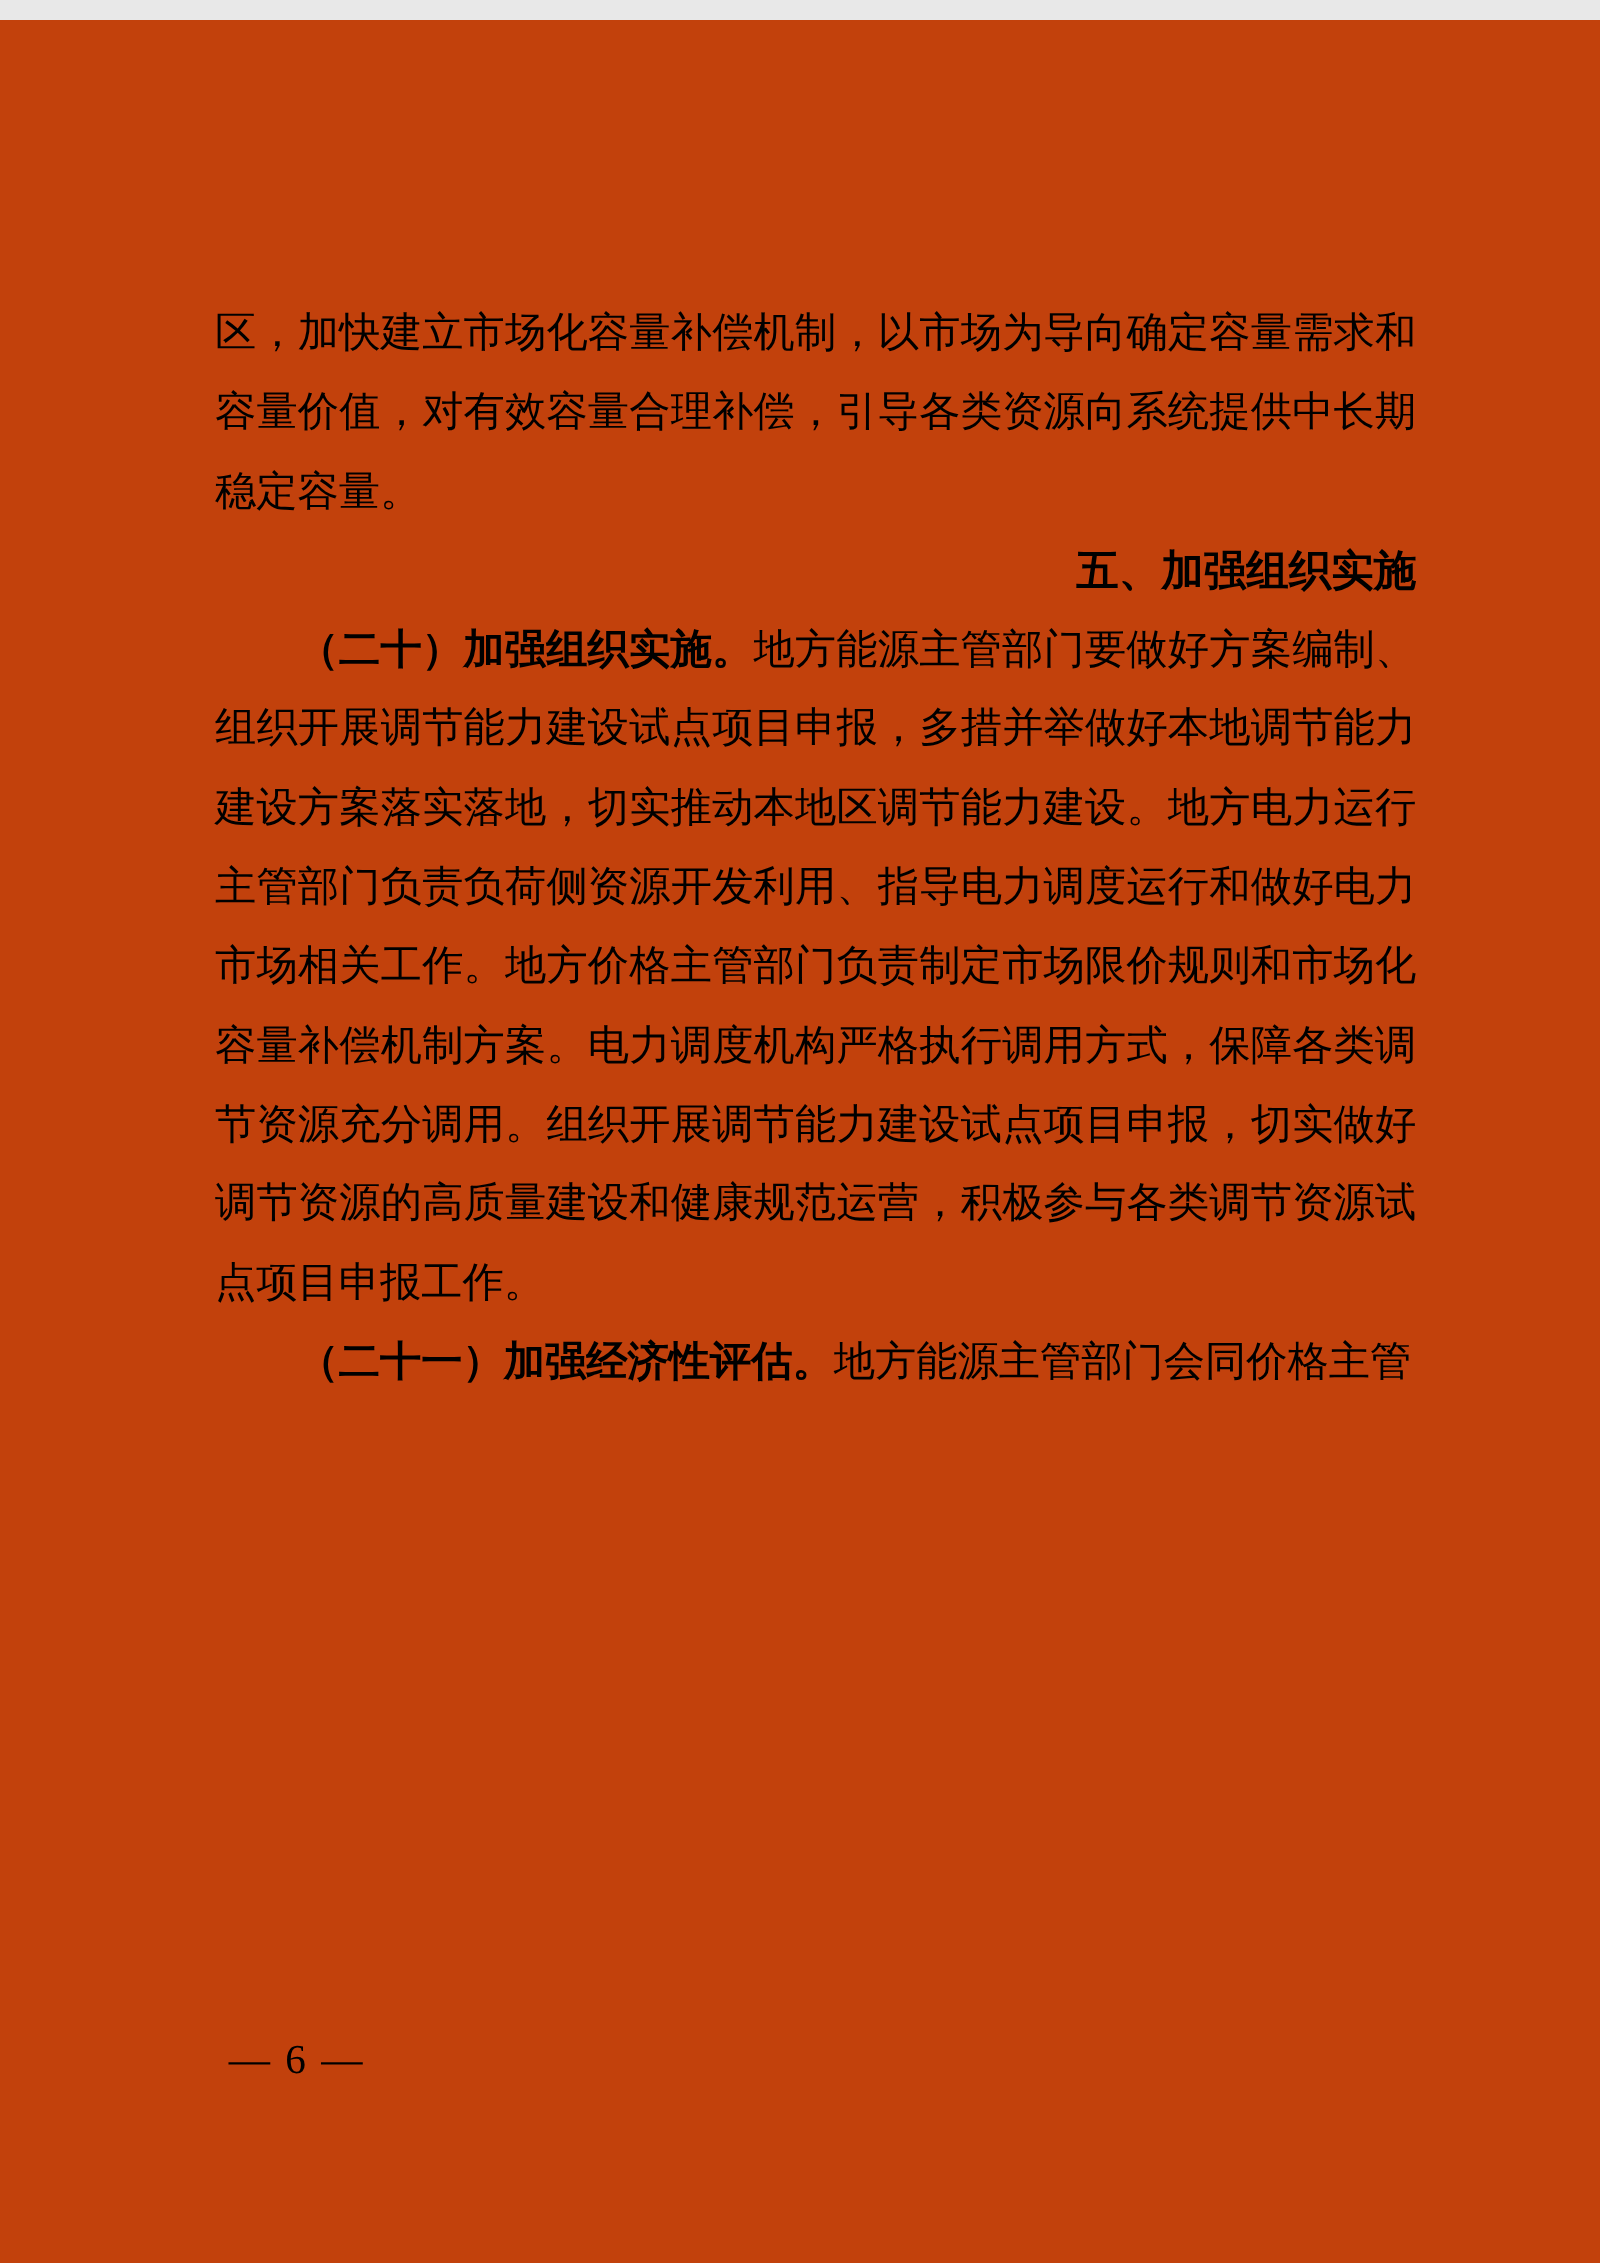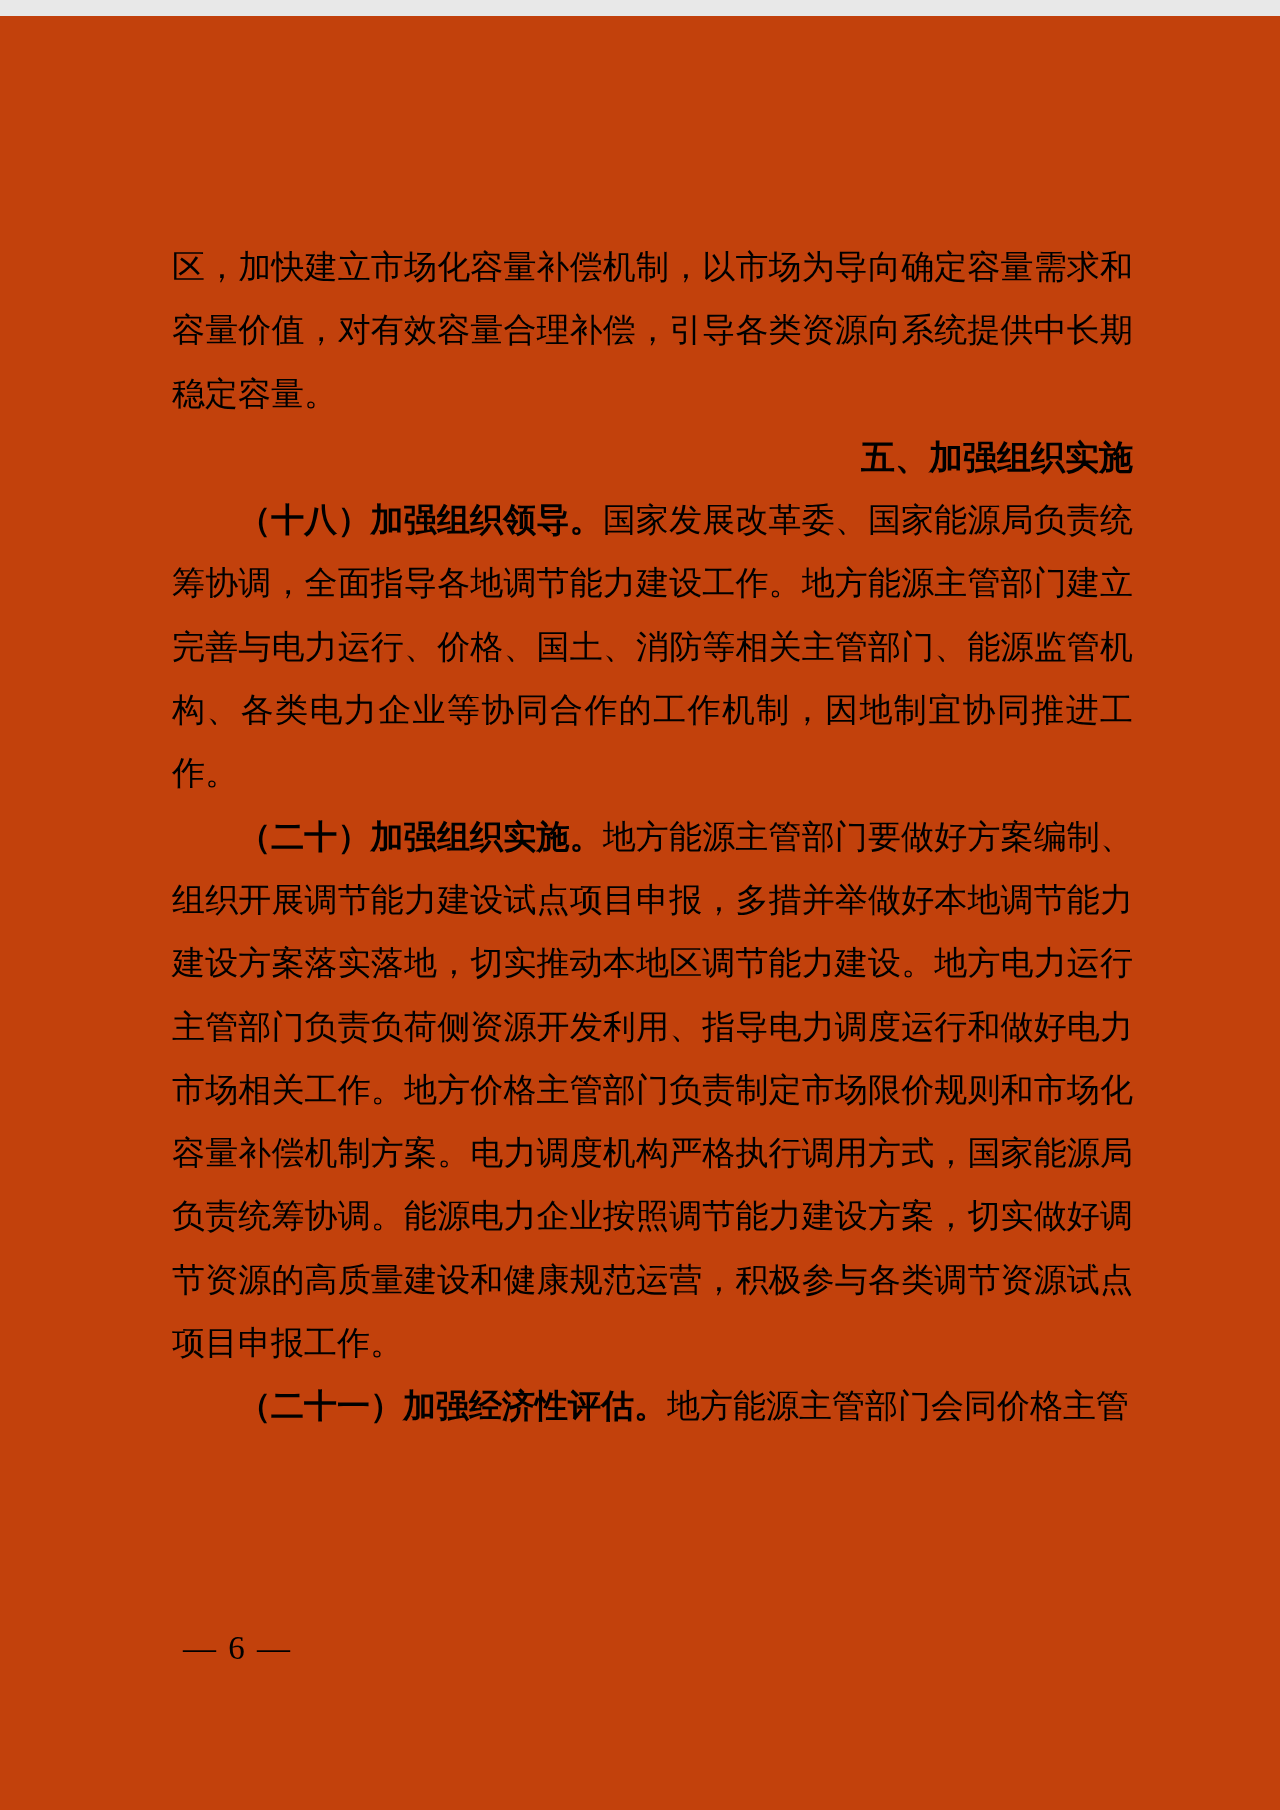--- a/index.html
+++ b/index.html
@@ -61,24 +61,23 @@
 <body>
 
 <div class="page">
 
   <main class="text-block">
 
     <p class="no-indent">区，加快建立市场化容量补偿机制，以市场为导向确定容量需求和容量价值，对有效容量合理补偿，引导各类资源向系统提供中长期稳定容量。</p>
 
     <h2 class="section-heading">五、加强组织实施</h2>
 
-    <p><span class="lead">（十八）加强组织领导。</span><span>国家发展改革委、国家能源局负责统筹协调，全面指导各地调节能力建设工作。地方能源主管部门建立完善与电力运行、价格、国土、消防等相关主管部门、能源监管机构、各类电力企业等协同合作的工作机制，因地制宜协同推进工作。</span></p>
 
 
-    <p><span class="lead">（二十）加强组织实施。</span><span>地方能源主管部门要做好方案编制、组织开展调节能力建设试点项目申报，多措并举做好本地调节能力建设方案落实落地，切实推动本地区调节能力建设。地方电力运行主管部门负责负荷侧资源开发利用、指导电力调度运行和做好电力市场相关工作。地方价格主管部门负责制定市场限价规则和市场化容量补偿机制方案。电力调度机构严格执行调用方式，国家能源局负责统筹协调。能源电力企业按照调节能力建设方案，切实做好调节资源的高质量建设和健康规范运营，积极参与各类调节资源试点项目申报工作。</span></p>
+    <p><span class="lead">（二十）加强组织实施。</span><span>地方能源主管部门要做好方案编制、组织开展调节能力建设试点项目申报，多措并举做好本地调节能力建设方案落实落地，切实推动本地区调节能力建设。地方电力运行主管部门负责负荷侧资源开发利用、指导电力调度运行和做好电力市场相关工作。地方价格主管部门负责制定市场限价规则和市场化容量补偿机制方案。电力调度机构严格执行调用方式，保障各类调节资源充分调用。组织开展调节能力建设试点项目申报，切实做好调节资源的高质量建设和健康规范运营，积极参与各类调节资源试点项目申报工作。</span></p>
 
     <p><span class="lead">（二十一）加强经济性评估。</span><span>地方能源主管部门会同价格主管</span></p>
 
   </main>
 
   <footer class="page-footer">
     <span>— 6 —</span>
   </footer>
 
 </div>

